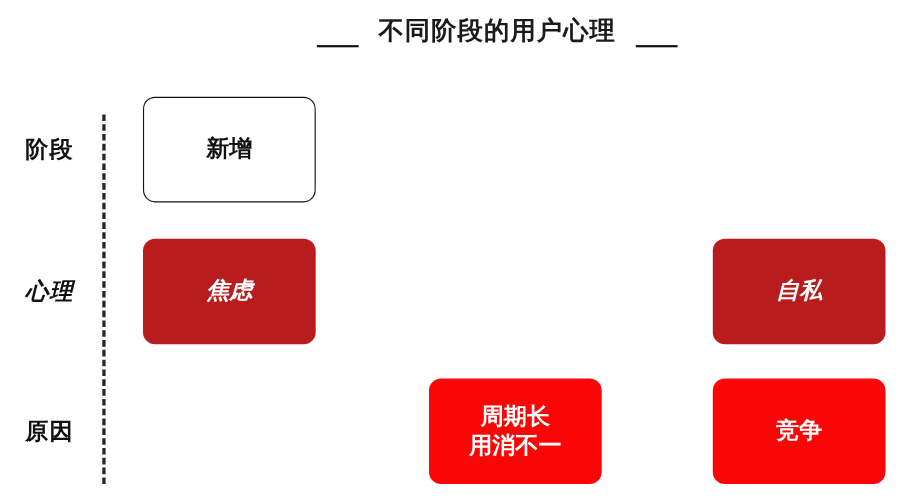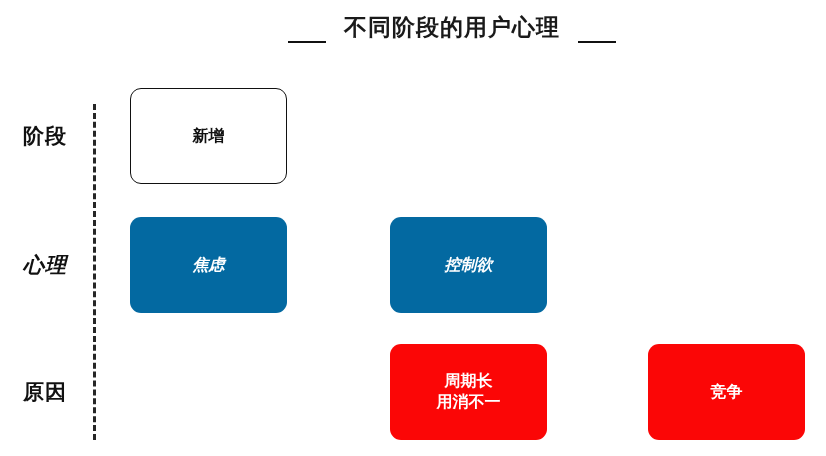--- a/index.html
+++ b/index.html
@@ -80,36 +80,36 @@
   .card {
     position: absolute;
     top: 0;
     width: 157px;
     height: 96px;
     border-radius: 11px;
     display: flex;
     align-items: center;
     justify-content: center;
     text-align: center;
-    font-size: 16px;
+    font-size: 21px;
     font-weight: bold;
     line-height: 1.3;
     box-sizing: border-box;
   }
   .col-0 { left: 130px; }
   .col-1 { left: 390px; }
   .col-2 { left: 648px; }
 
   .card-outline {
     background: #ffffff;
     border: 1.6px solid #111111;
     color: #111111;
   }
   .card-dark {
-    background: #0369a1;
+    background: #b91c1c;
     color: #ffffff;
     text-align: right;
   }
   .card-red {
     background: #fb0606;
     color: #ffffff;
   }
   .card-text { white-space: pre-line; }
 </style>
 </head>
@@ -128,22 +128,22 @@
   <div class="card card-outline col-0">
     <span class="card-text">新增</span>
   </div>
 </div>
 
 <div class="matrix-row" id="row-psych">
   <div class="row-label">心理</div>
   <div class="card card-dark col-0">
     <span class="card-text">焦虑</span>
   </div>
-  <div class="card card-dark col-1">
-    <span class="card-text">控制欲</span>
+  <div class="card card-dark col-2">
+    <span class="card-text">自私</span>
   </div>
 </div>
 
 <div class="matrix-row" id="row-reason">
   <div class="row-label">原因</div>
   <div class="card card-red col-2">
     <span class="card-text">竞争</span>
   </div>
   <div class="card card-red col-1">
     <span class="card-text">周期长

